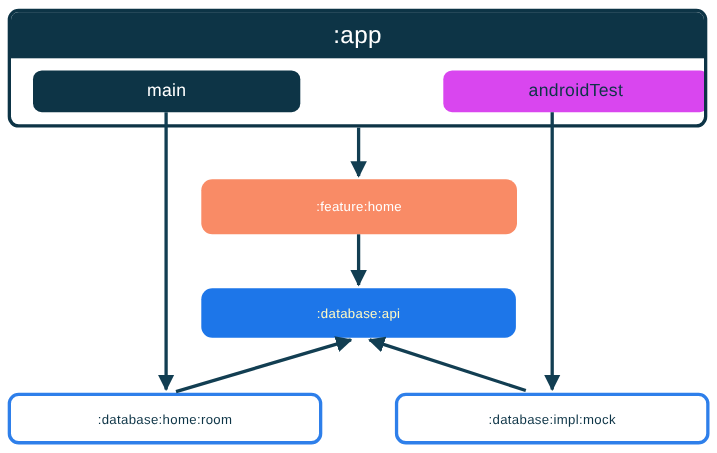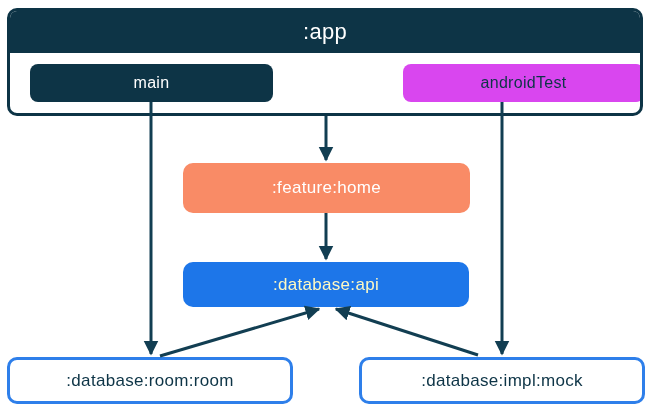--- a/index.html
+++ b/index.html
@@ -63,21 +63,21 @@
     left: 373px;
     width: 241px;
     background: #d946ef;
     color: #0d3446;
     margin-left: 20px;
   }
   .node {
     position: absolute;
     box-sizing: border-box;
     border-radius: 10px;
-    font-size: 17px;
+    font-size: 12px;
     letter-spacing: 0.3px;
     display: flex;
     align-items: center;
     justify-content: center;
     z-index: 1;
   }
   .node-feature-home {
     left: 183px; top: 163px;
     width: 287px; height: 50px;
     background: #f98b66;
@@ -114,21 +114,21 @@
       <span>:app</span>
     </div>
     <div class="pill pill-main">main</div>
     <div class="pill pill-androidtest">androidTest</div>
   </div>
 
   <div class="node node-feature-home">:feature:home</div>
 
   <div class="node node-database-api">:database:api</div>
 
-  <div class="node node-impl node-impl-room">:database:room:room</div>
+  <div class="node node-impl node-impl-room">:database:home:room</div>
 
   <div class="node node-impl node-impl-mock">:database:impl:mock</div>
 
   <svg class="arrows" viewBox="0 0 652 412" xmlns="http://www.w3.org/2000/svg">
     <defs>
       <marker id="ah" viewBox="0 0 10 10" refX="9" refY="5" markerWidth="5" markerHeight="6" orient="auto-start-reverse">
         <polygon points="0,0 10,5 0,10" fill="#123e52"></polygon>
       </marker>
     </defs>
     <line class="arrow-line" x1="326" y1="116" x2="326" y2="160" marker-end="url(#ah)"></line>

